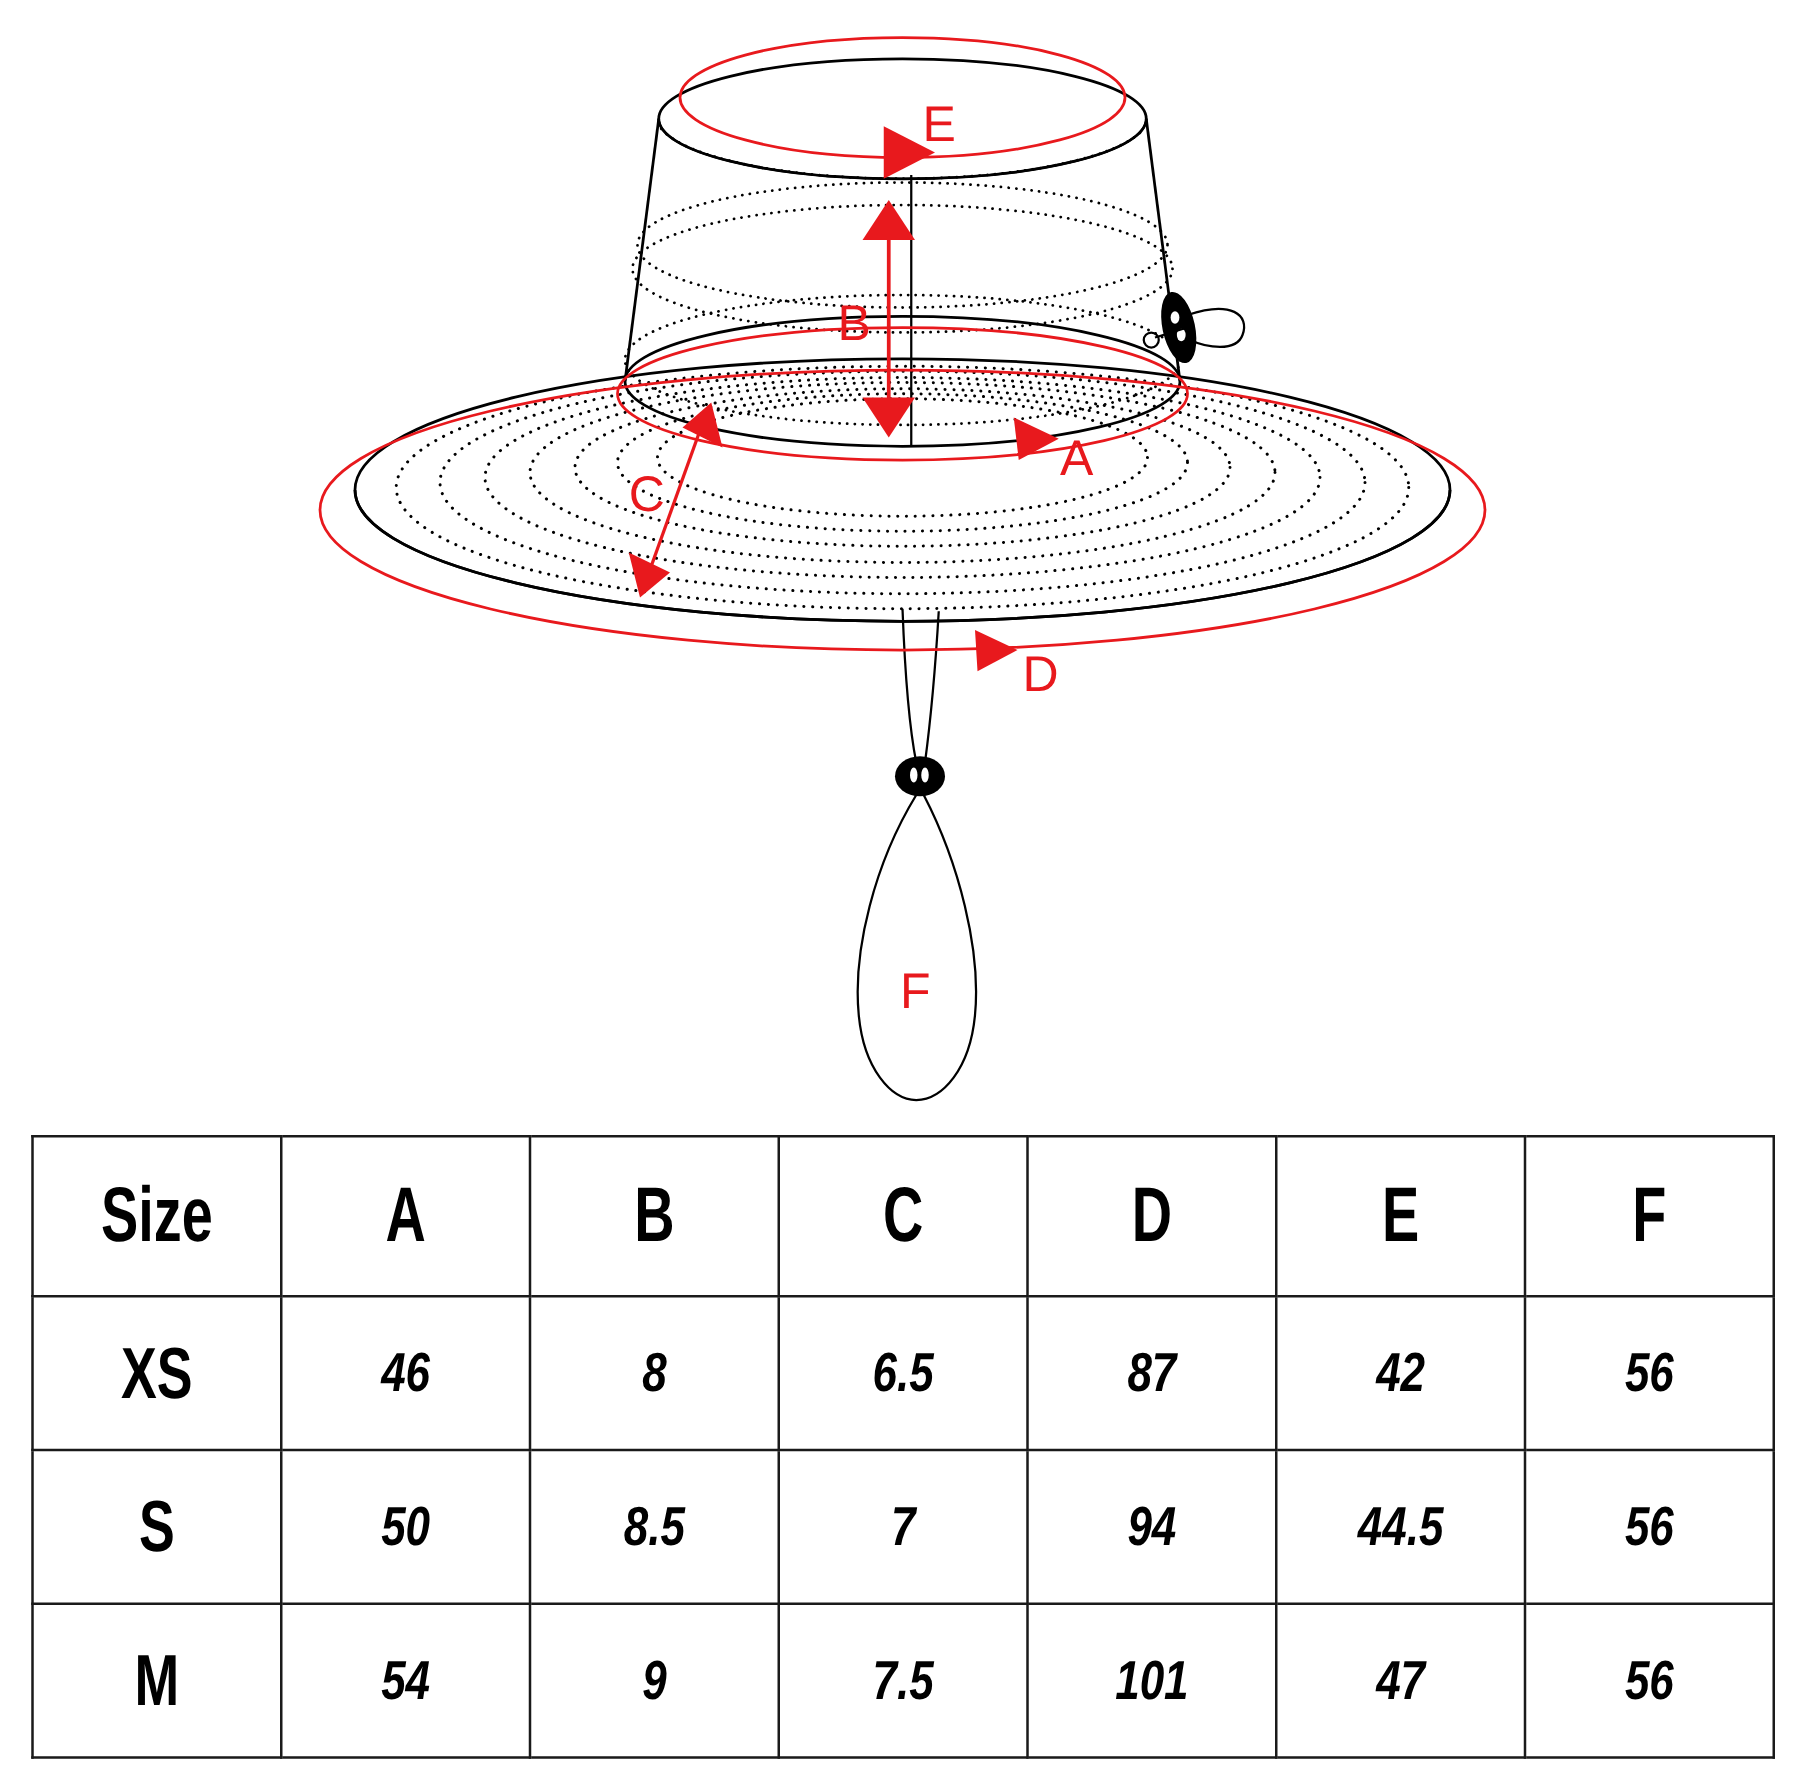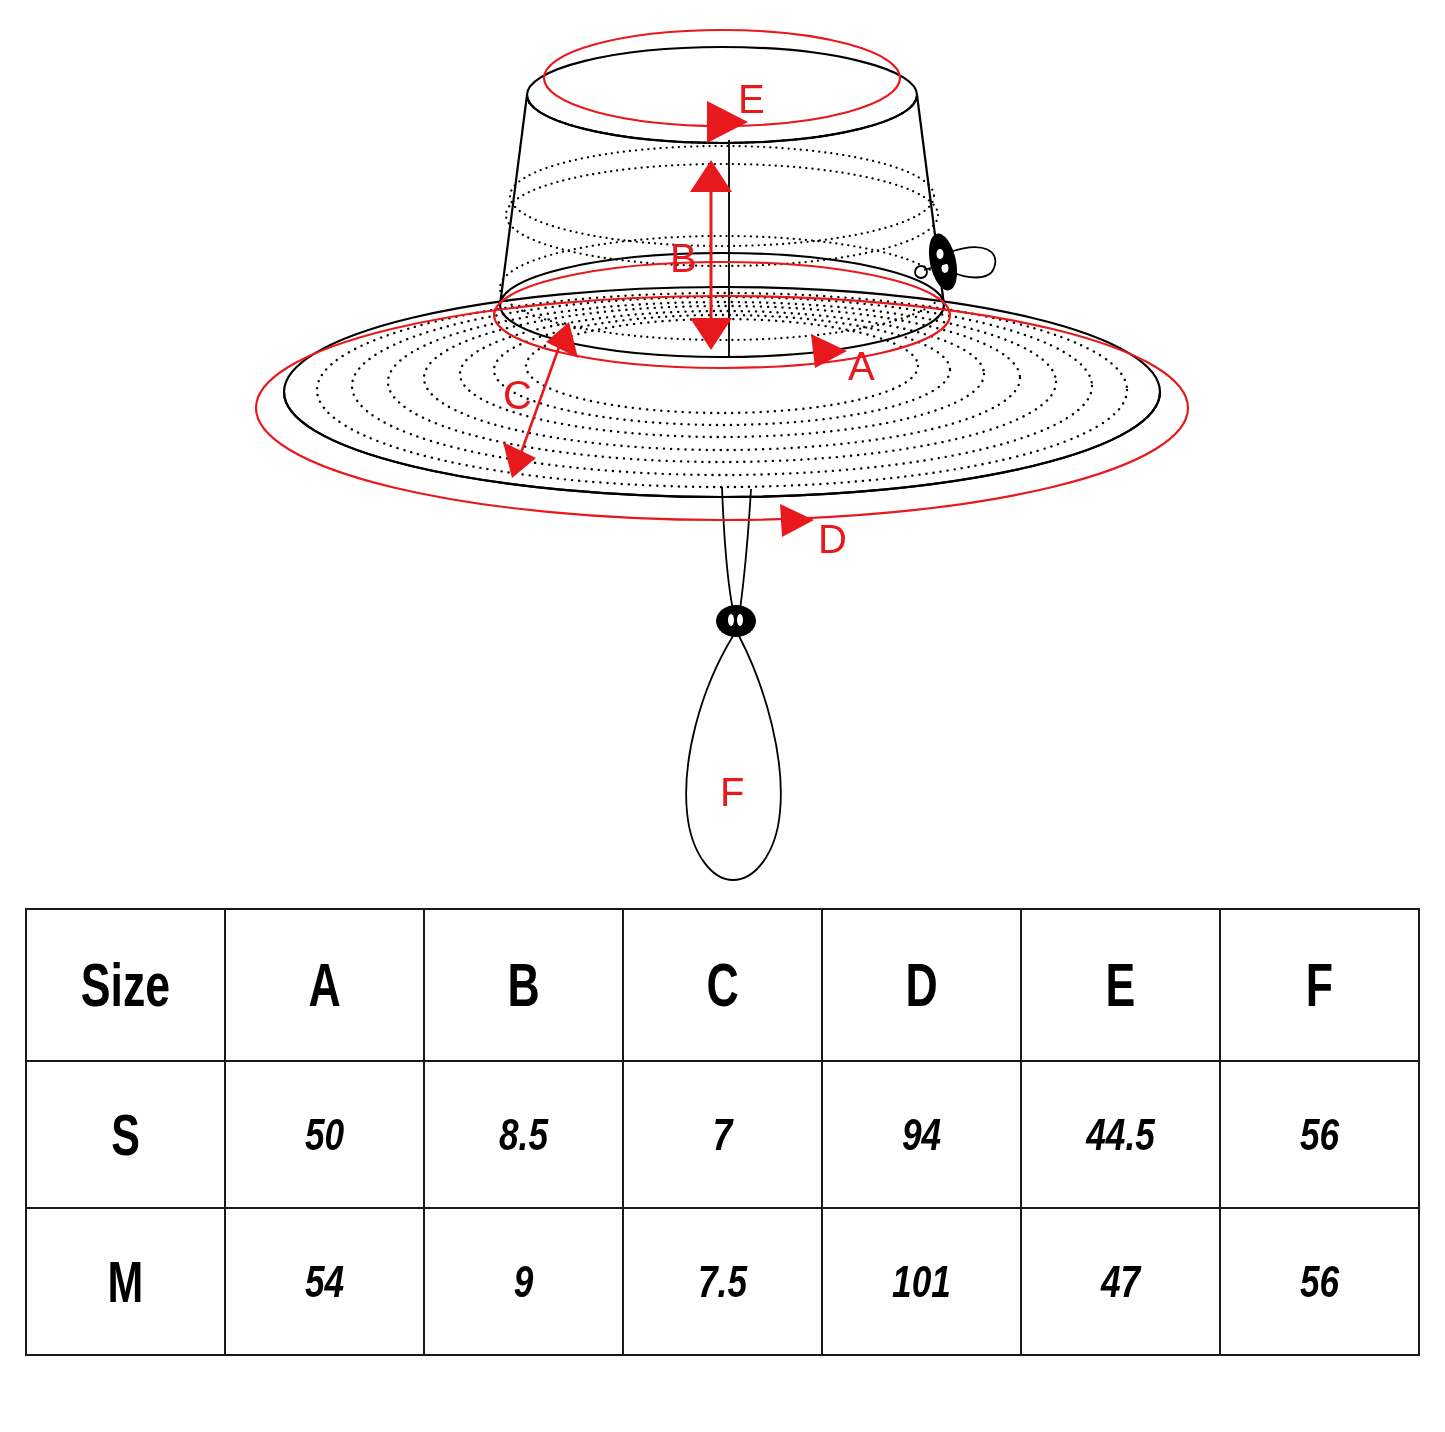--- a/index.html
+++ b/index.html
@@ -86,21 +86,21 @@
     left: 25px;
     top: 908px;
     width: 1395px;
     border-collapse: collapse;
     table-layout: fixed;
   }
   #size-table td {
     border: 2px solid #1a1a1a;
     text-align: center;
     vertical-align: middle;
-    padding: 12px;
+    padding: 0;
     height: 121px;
   }
   #size-table tr.head-row td {
     height: 126px;
   }
   .hdr-cell {
     font-family: "Liberation Sans Narrow", "Liberation Sans", sans-serif;
     font-weight: bold;
     font-size: 62px;
     color: #000000;
@@ -233,20 +233,43 @@
           <span class="hdr-cell">D</span>
         </td>
         <td>
           <span class="hdr-cell">E</span>
         </td>
         <td>
           <span class="hdr-cell">F</span>
         </td>
       </tr>
 
+      <tr>
+        <td>
+          <span class="sz-cell">XS</span>
+        </td>
+        <td>
+          <span class="val-cell">46</span>
+        </td>
+        <td>
+          <span class="val-cell">8</span>
+        </td>
+        <td>
+          <span class="val-cell">6.5</span>
+        </td>
+        <td>
+          <span class="val-cell">87</span>
+        </td>
+        <td>
+          <span class="val-cell">42</span>
+        </td>
+        <td>
+          <span class="val-cell">56</span>
+        </td>
+      </tr>
 
       <tr>
         <td>
           <span class="sz-cell">S</span>
         </td>
         <td>
           <span class="val-cell">50</span>
         </td>
         <td>
           <span class="val-cell">8.5</span>

